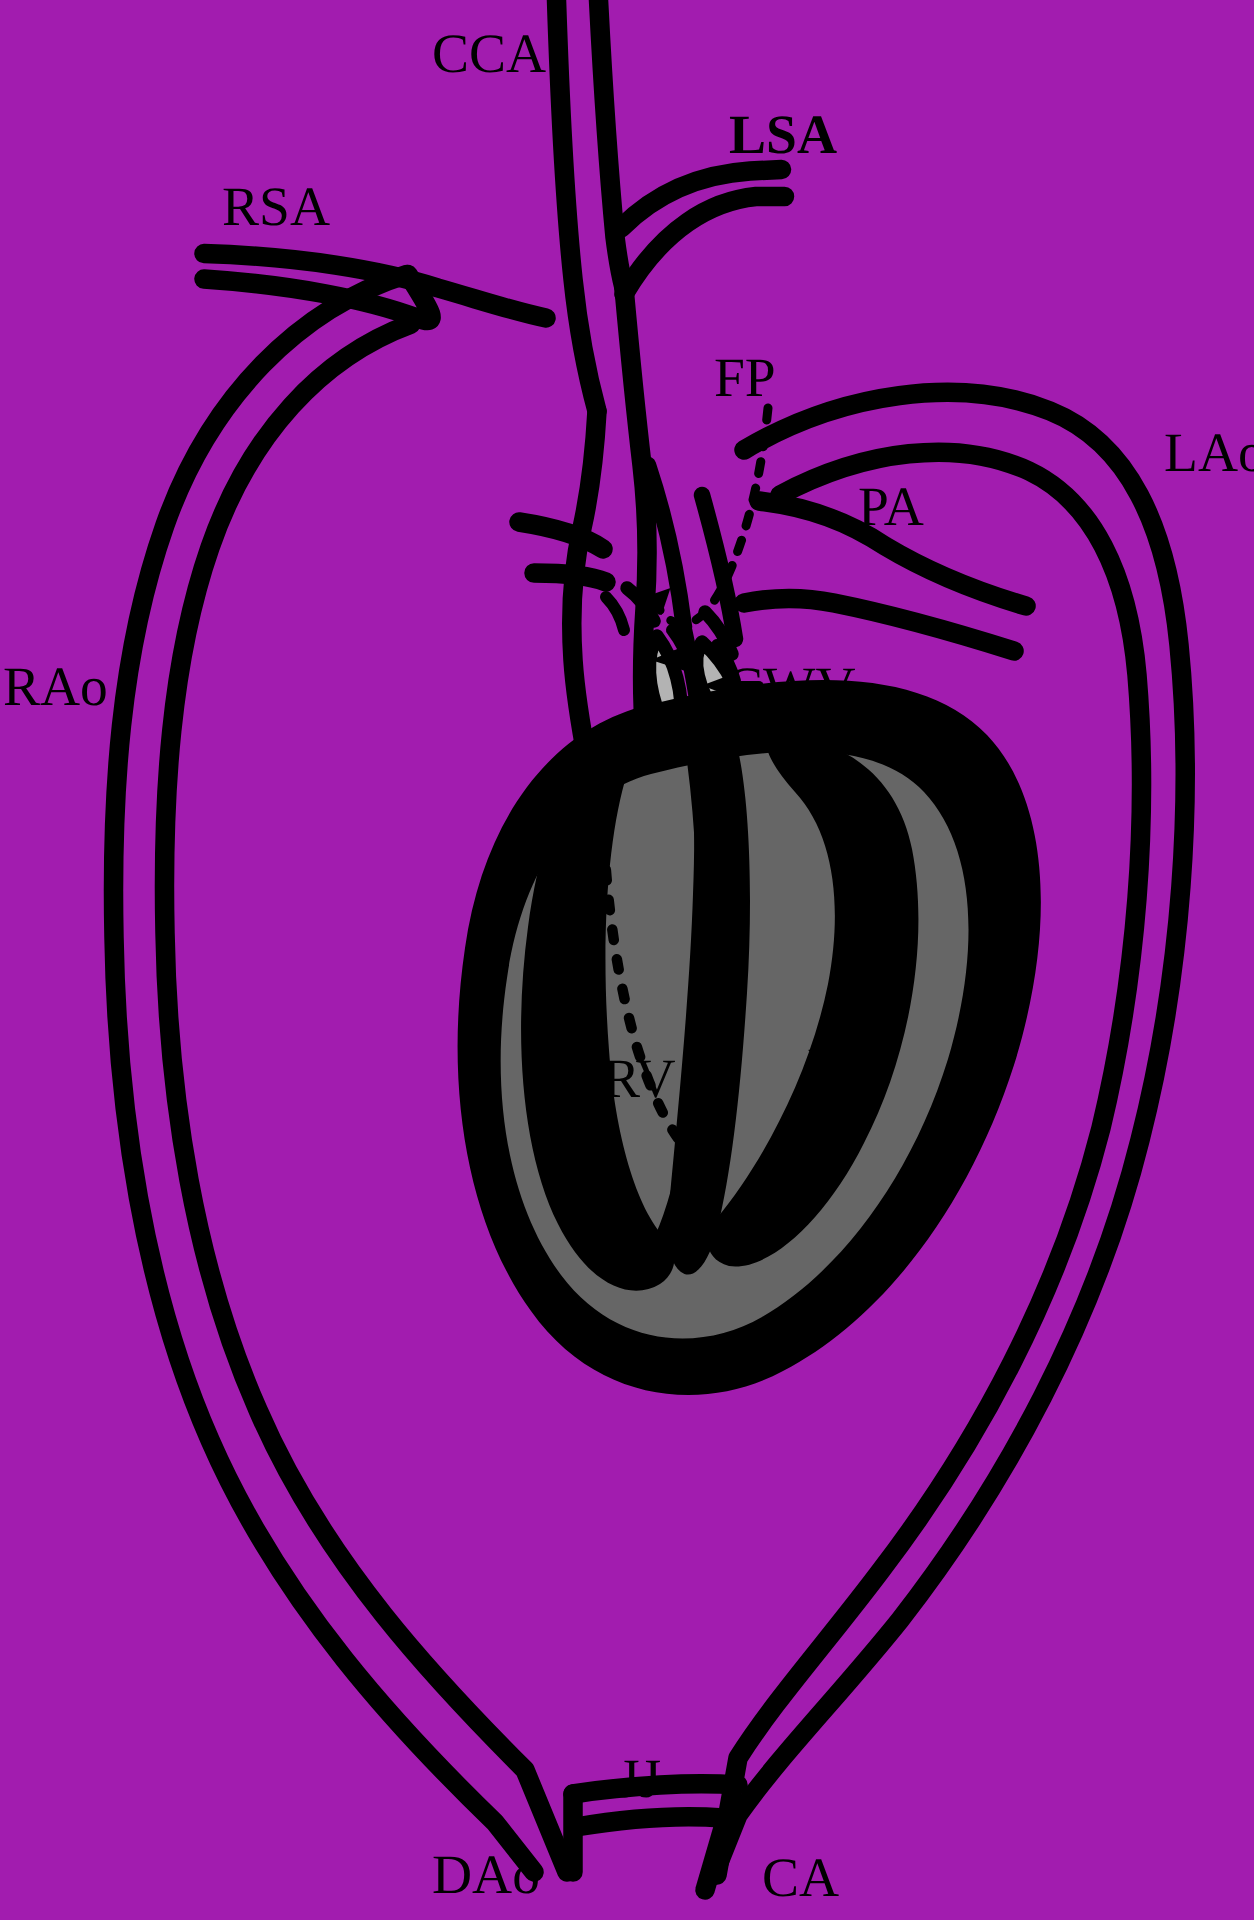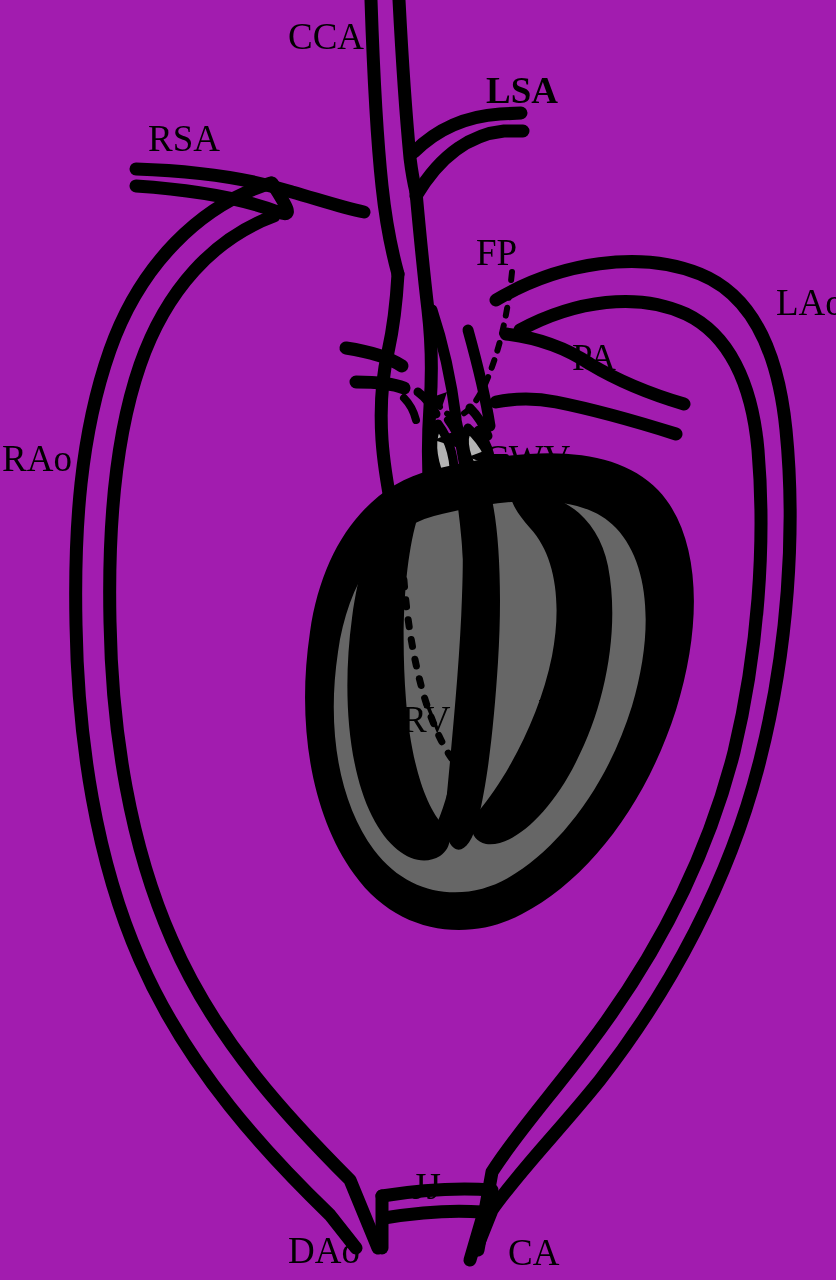--- a/index.html
+++ b/index.html
@@ -229,21 +229,21 @@
   <span class="label" style="left:288px; top:18px;">CCA</span>
 
   <span class="label" style="left:486px; top:72px;font-weight:bold;">LSA</span>
 
   <span class="label" style="left:148px; top:120px;">RSA</span>
 
   <span class="label" style="left:476px; top:234px;">FP</span>
 
   <span class="label" style="left:776px; top:284px;">LAo</span>
 
-  <span class="label" style="left:572px; top:339px;">PA</span>
+  <span class="label" style="left:572px; top:320px;">PA</span>
 
   <span class="label" style="left:2px; top:440px;font-family:Liberation Serif, serif;">RAo</span>
 
   <span class="label" style="left:484px; top:440px;">CWV</span>
 
   <span class="label" style="left:538px; top:694px;">LV</span>
 
   <span class="label" style="left:402px; top:701px;">RV</span>
 
   <span class="label" style="left:412px; top:1168px;">JJ</span>

